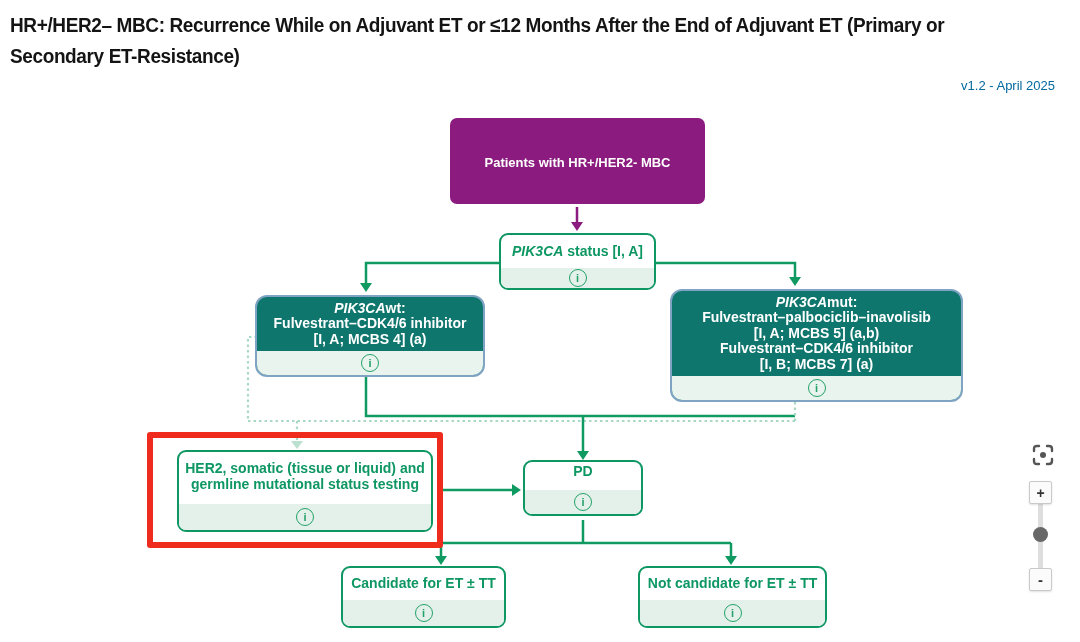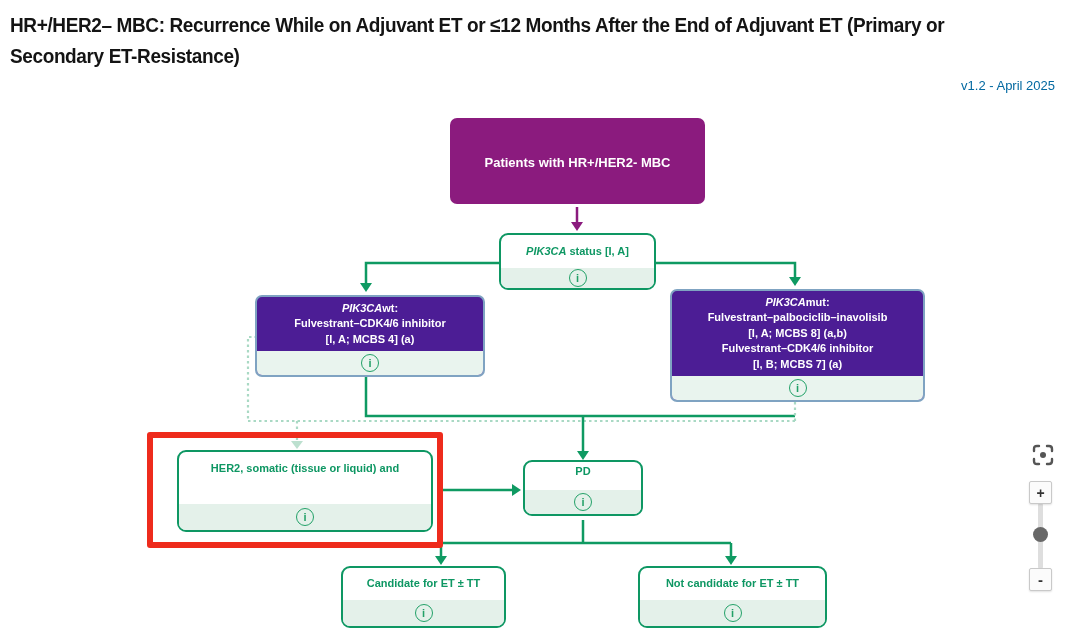--- a/index.html
+++ b/index.html
@@ -10,42 +10,42 @@
          font-weight:bold;font-size:20px;line-height:31px;letter-spacing:-0.4px;
          transform:scaleX(0.95);transform-origin:left top;white-space:nowrap;}
   #version{position:absolute;right:25px;top:78px;font-size:13px;color:#0369a1;}
 
   
   #wires{position:absolute;left:0;top:0;width:1080px;height:642px;}
 
   
   .node{position:absolute;box-sizing:border-box;display:flex;flex-direction:column;overflow:hidden;}
   .gbox{border:2.5px solid #0E9763;border-radius:9px;background:#ffffff;color:#0E9763;}
-  .bbox{border:2px solid #7FA3C2;border-radius:7px;background:#4c1d95;color:#ffffff;}
+  .bbox{border:2px solid #7FA3C2;border-radius:12px;background:#0f766e;color:#ffffff;}
   .node .content{flex:1;display:flex;flex-direction:column;justify-content:center;
-                 align-items:center;text-align:center;font-weight:bold;font-size:11px;line-height:15.5px;}
+                 align-items:center;text-align:center;font-weight:bold;font-size:14px;line-height:15.5px;}
   .node .content.topalign{justify-content:flex-start;padding-top:9px;}
   .strip{height:24px;background:#E4F1EA;display:flex;align-items:center;justify-content:center;}
   .bbox .strip{background:#E9F4EE;}
   .gene{font-style:italic;}
 
   .info-icon{display:inline-flex;align-items:center;justify-content:center;
              width:16px;height:16px;border:1.6px solid #23A168;border-radius:50%;
              color:#23A168;font-size:11px;font-weight:bold;line-height:1;cursor:pointer;}
 
   
   #patients{left:450px;top:118px;width:255px;height:86px;background:#8B1B7E;border-radius:7px;
             color:#fff;justify-content:center;text-align:center;font-weight:bold;
             font-size:13px;line-height:16.5px;padding-top:4px;}
 
   
   #status{left:499px;top:233px;width:157px;height:57px;}
   #status .strip{height:20px;}
   #wt{left:255px;top:295px;width:230px;height:82px;}
-  #mut{left:670px;top:289px;width:255px;height:113px;}
+  #mut{left:670px;top:289px;width:293px;height:113px;}
   #pd{left:523px;top:460px;width:120px;height:56px;gap:8px;}
   #cand{left:341px;top:566px;width:165px;height:62px;}
   #cand .strip,#notcand .strip,#testing .strip{height:26px;}
   #notcand{left:638px;top:566px;width:189px;height:62px;}
 
   
   #highlight{position:absolute;left:147px;top:432px;width:296px;height:116px;box-sizing:border-box;
              border:6px solid #EE2B1C;border-radius:3px;}
   #testing{left:169px;top:450px;width:256px;height:82px;margin-left:8px;}
 
@@ -147,33 +147,34 @@
     </div>
     <div class="strip">
       <span class="info-icon">i</span>
     </div>
   </div>
 
   <div id="mut" class="node bbox">
     <div class="content">
       <div><span class="gene">PIK3CA</span><span>mut:</span></div>
       <div>Fulvestrant–palbociclib–inavolisib</div>
-      <div>[I, A; MCBS 8] (a,b)</div>
+      <div>[I, A; MCBS 5] (a,b)</div>
       <div>Fulvestrant–CDK4/6 inhibitor</div>
       <div>[I, B; MCBS 7] (a)</div>
     </div>
     <div class="strip">
       <span class="info-icon">i</span>
     </div>
   </div>
 
   <div id="highlight"></div>
   <div id="testing" class="node gbox">
     <div class="content topalign">
       <div>HER2, somatic (tissue or liquid) and</div>
+      <div>germline mutational status testing</div>
     </div>
     <div class="strip">
       <span class="info-icon">i</span>
     </div>
   </div>
 
   <div id="pd" class="node gbox">
     <div class="content">PD</div>
     <div class="strip">
       <span class="info-icon">i</span>

